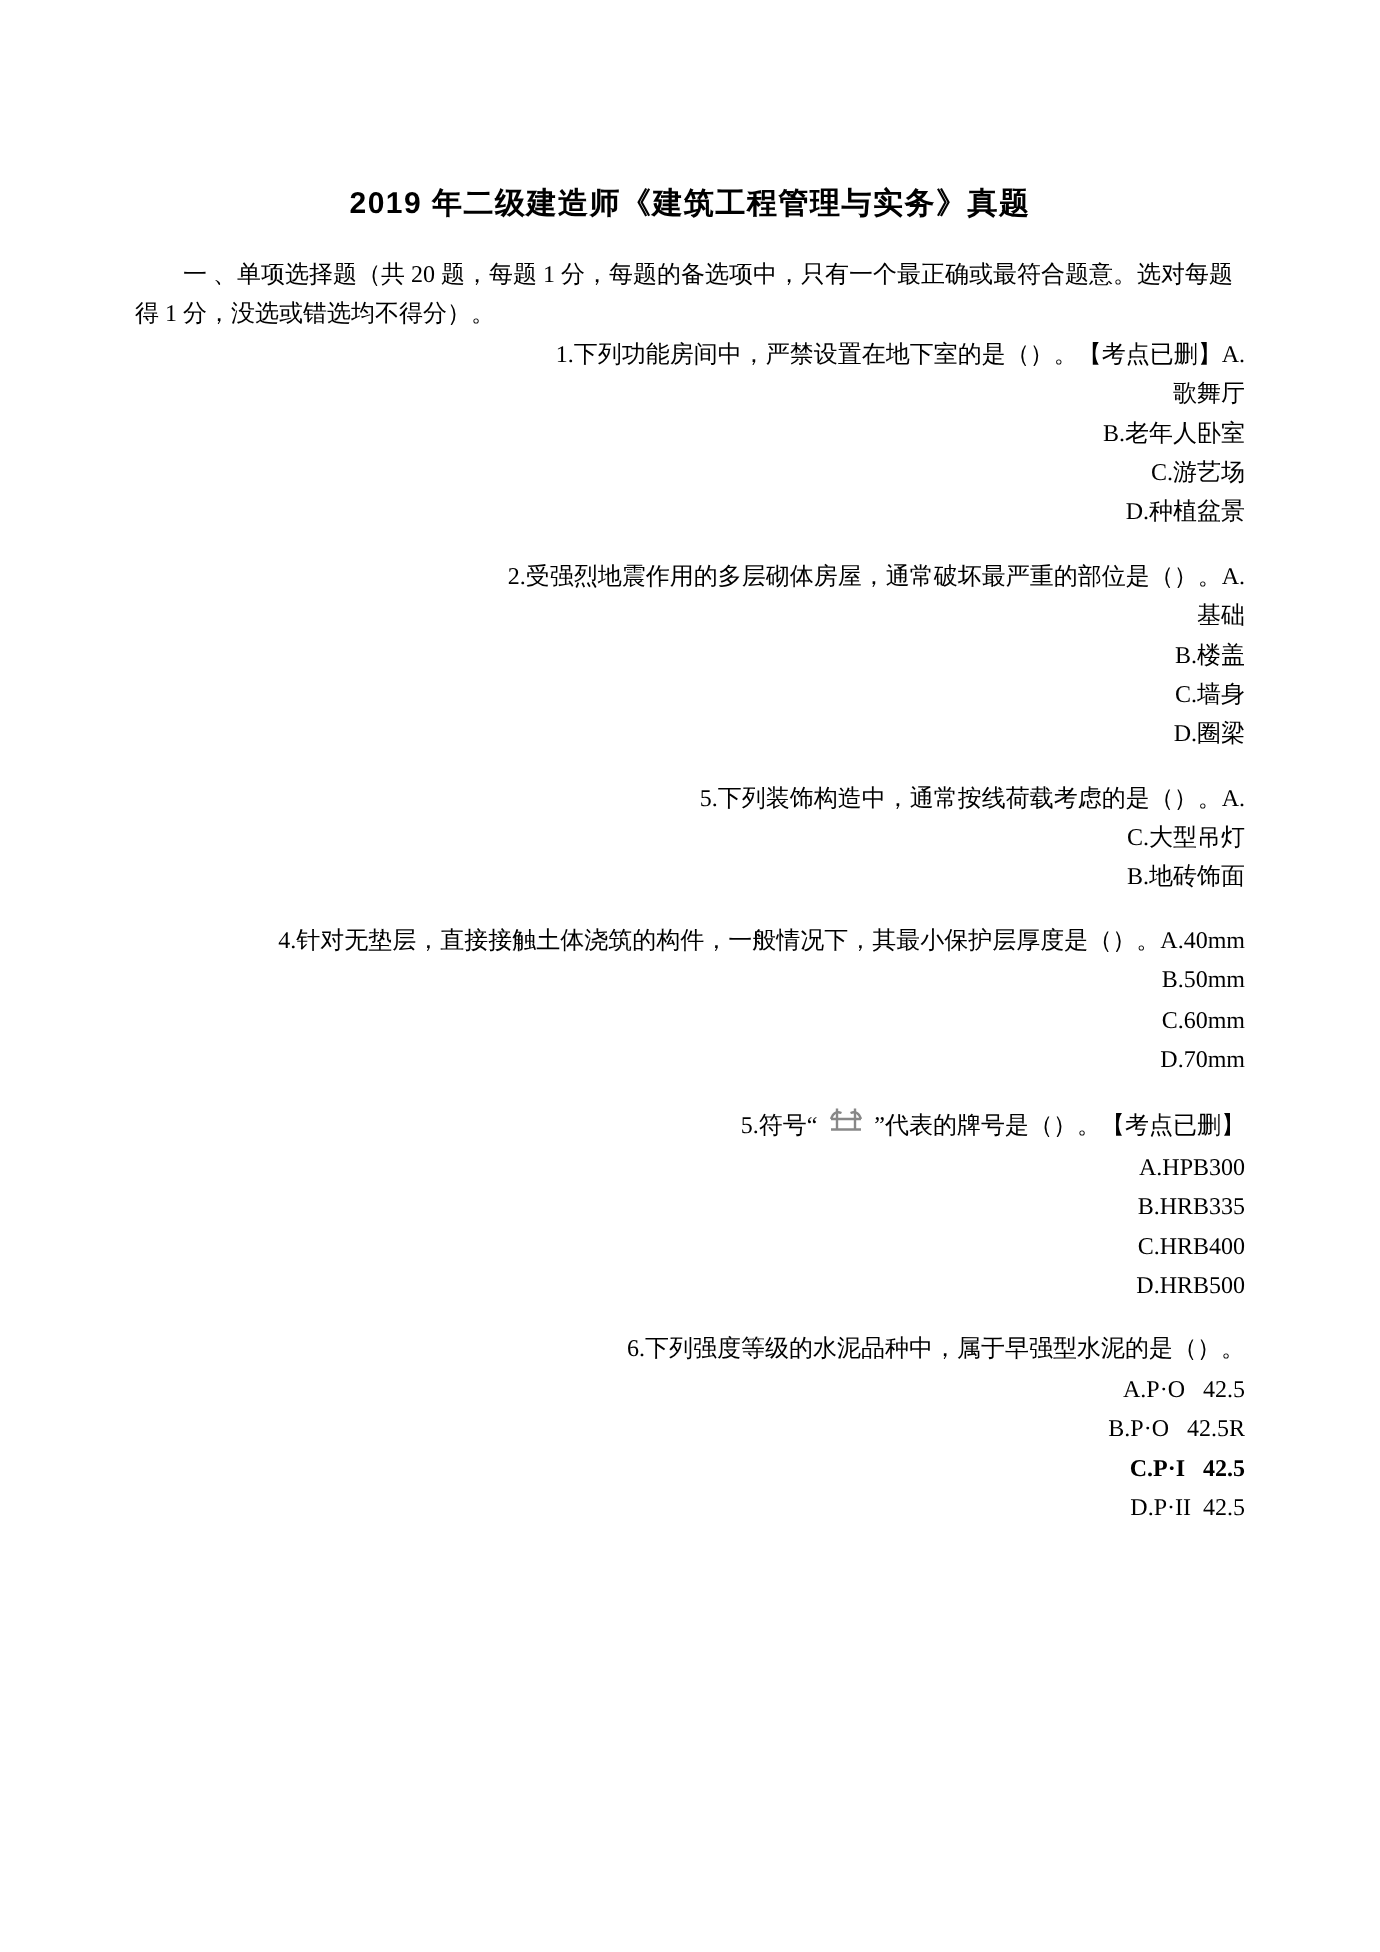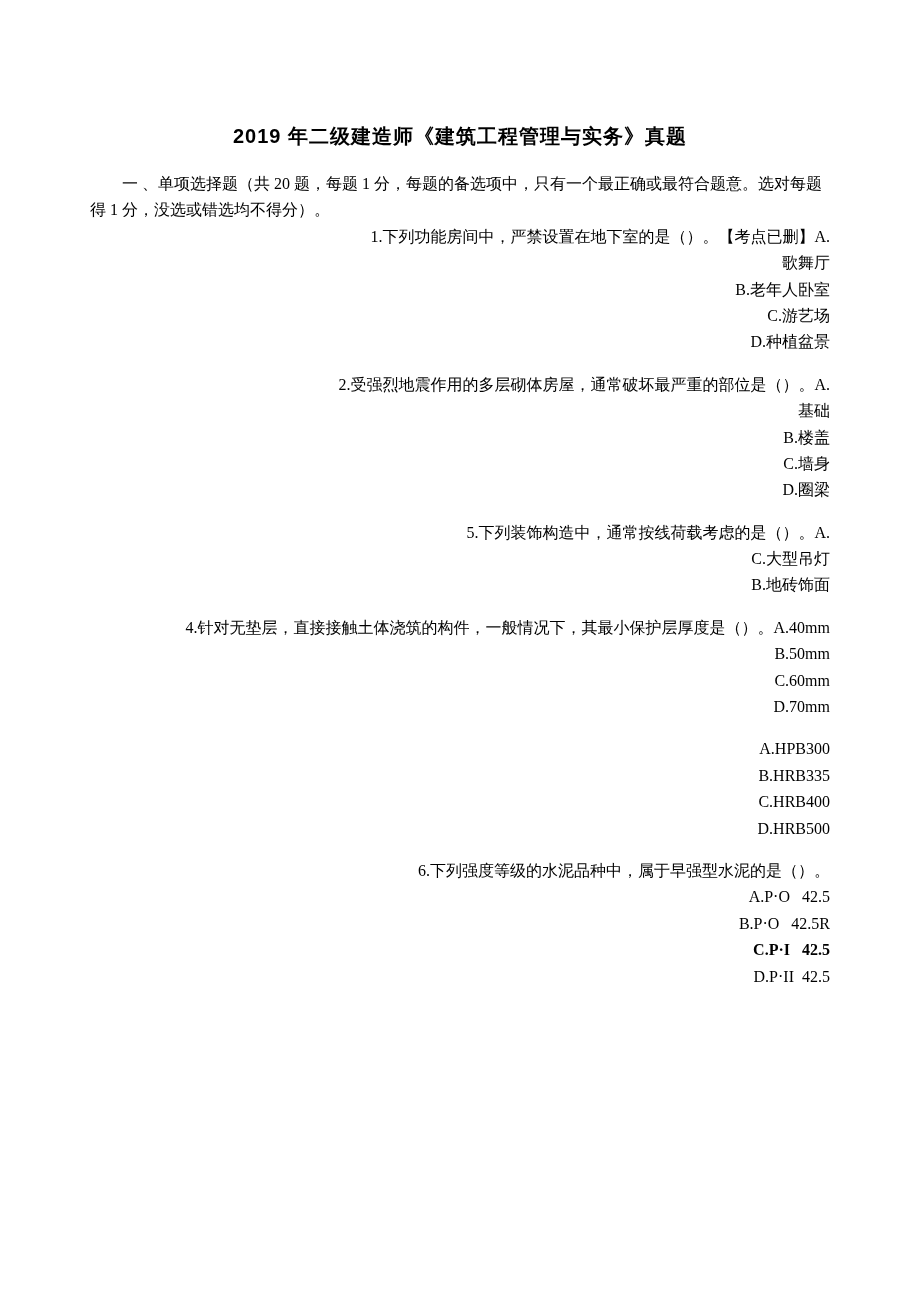--- a/index.html
+++ b/index.html
@@ -75,20 +75,36 @@
   </div>
 
   <div class="block">
     <div class="para-indent">4.针对无垫层，直接接触土体浇筑的构件，一般情况下，其最小保护层厚度是（）。A.40mm</div>
     <div class="indent">B.50mm</div>
     <div class="indent">C.60mm</div>
     <div class="indent">D.70mm</div>
   </div>
 
   <div class="block">
+    <div class="indent">
+      <span class="q5-line">5.符号“</span>
+      <span class="symbol-icon">
+        <svg width="26" height="20" viewBox="0 0 26 20">
+          <g stroke="#888" stroke-width="1.6" fill="none">
+            <line x1="3" y1="17" x2="23" y2="17"></line>
+            <line x1="7" y1="3" x2="7" y2="17"></line>
+            <line x1="19" y1="3" x2="19" y2="17"></line>
+            <line x1="3" y1="10" x2="23" y2="10"></line>
+            <path d="M3 10 Q5 4 10 6"></path>
+            <path d="M23 10 Q21 4 16 6"></path>
+          </g>
+        </svg>
+      </span>
+      <span class="q5-line">”代表的牌号是（）。【考点已删】</span>
+    </div>
     <div class="indent">A.HPB300</div>
     <div class="indent">B.HRB335</div>
     <div class="indent">C.HRB400</div>
     <div class="indent">D.HRB500</div>
   </div>
 
   <div class="block">
     <div class="para-indent">6.下列强度等级的水泥品种中，属于早强型水泥的是（）。</div>
     <div class="indent" style="white-space:pre;">A.P·O   42.5</div>
     <div class="indent" style="white-space:pre;">B.P·O   42.5R</div>

